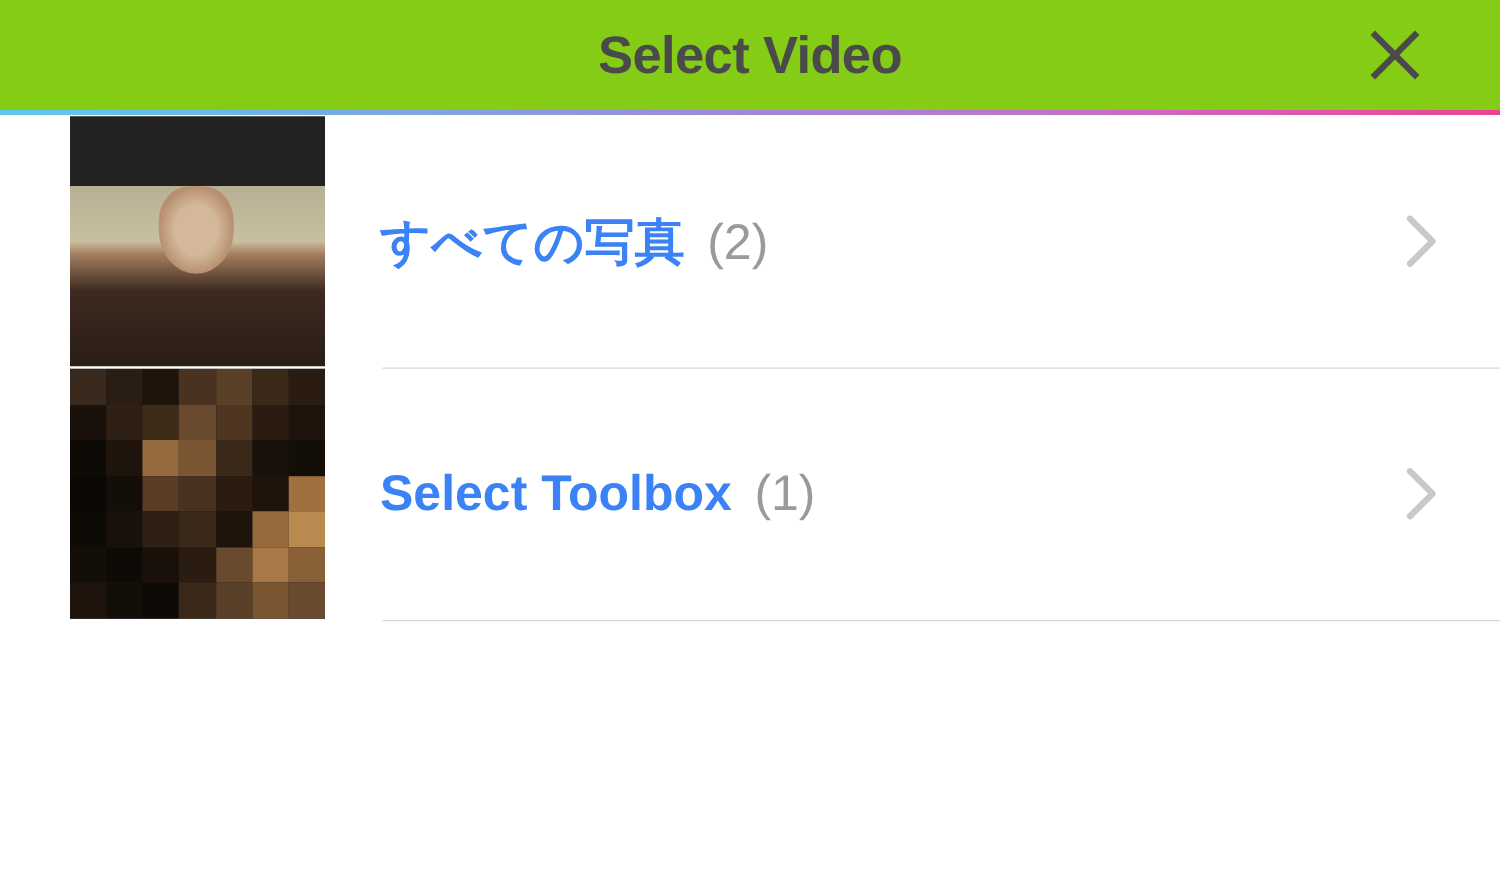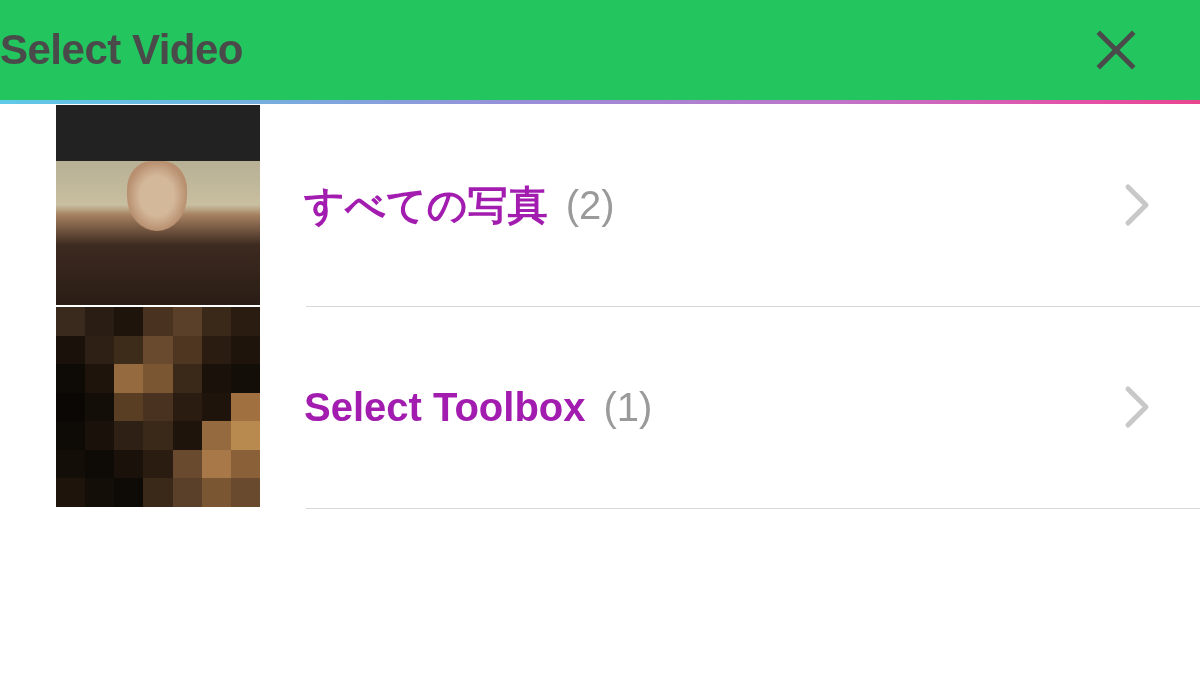--- a/index.html
+++ b/index.html
@@ -9,25 +9,25 @@
     }
     body {
       font-family: -apple-system, BlinkMacSystemFont, "Segoe UI", Helvetica, Arial, sans-serif;
       background: #ffffff;
       width: 1200px;
       height: 695px;
       overflow: hidden;
     }
     .header {
       position: relative;
-      height: 100px;
+      height: 88px;
       display: flex;
       align-items: center;
-      justify-content: flex-start;
-      background: #22c55e;
+      justify-content: center;
+      background: #84cc16;
     }
     .header-title {
       font-size: 42px;
       font-weight: 600;
       color: #4a4a4a;
       letter-spacing: -0.5px;
     }
     .close-button {
       position: absolute;
       right: 60px;
@@ -107,21 +107,21 @@
     .item-text {
       flex: 1;
       display: flex;
       align-items: baseline;
       padding-left: 44px;
       gap: 8px;
     }
     .item-label {
       font-size: 40px;
       font-weight: 700;
-      color: #a21caf;
+      color: #3b82f6;
     }
     .item-count {
       font-size: 40px;
       font-weight: 400;
       color: #9a9a9a;
       margin-left: 10px;
     }
     .chevron {
       width: 26px;
       height: 44px;

